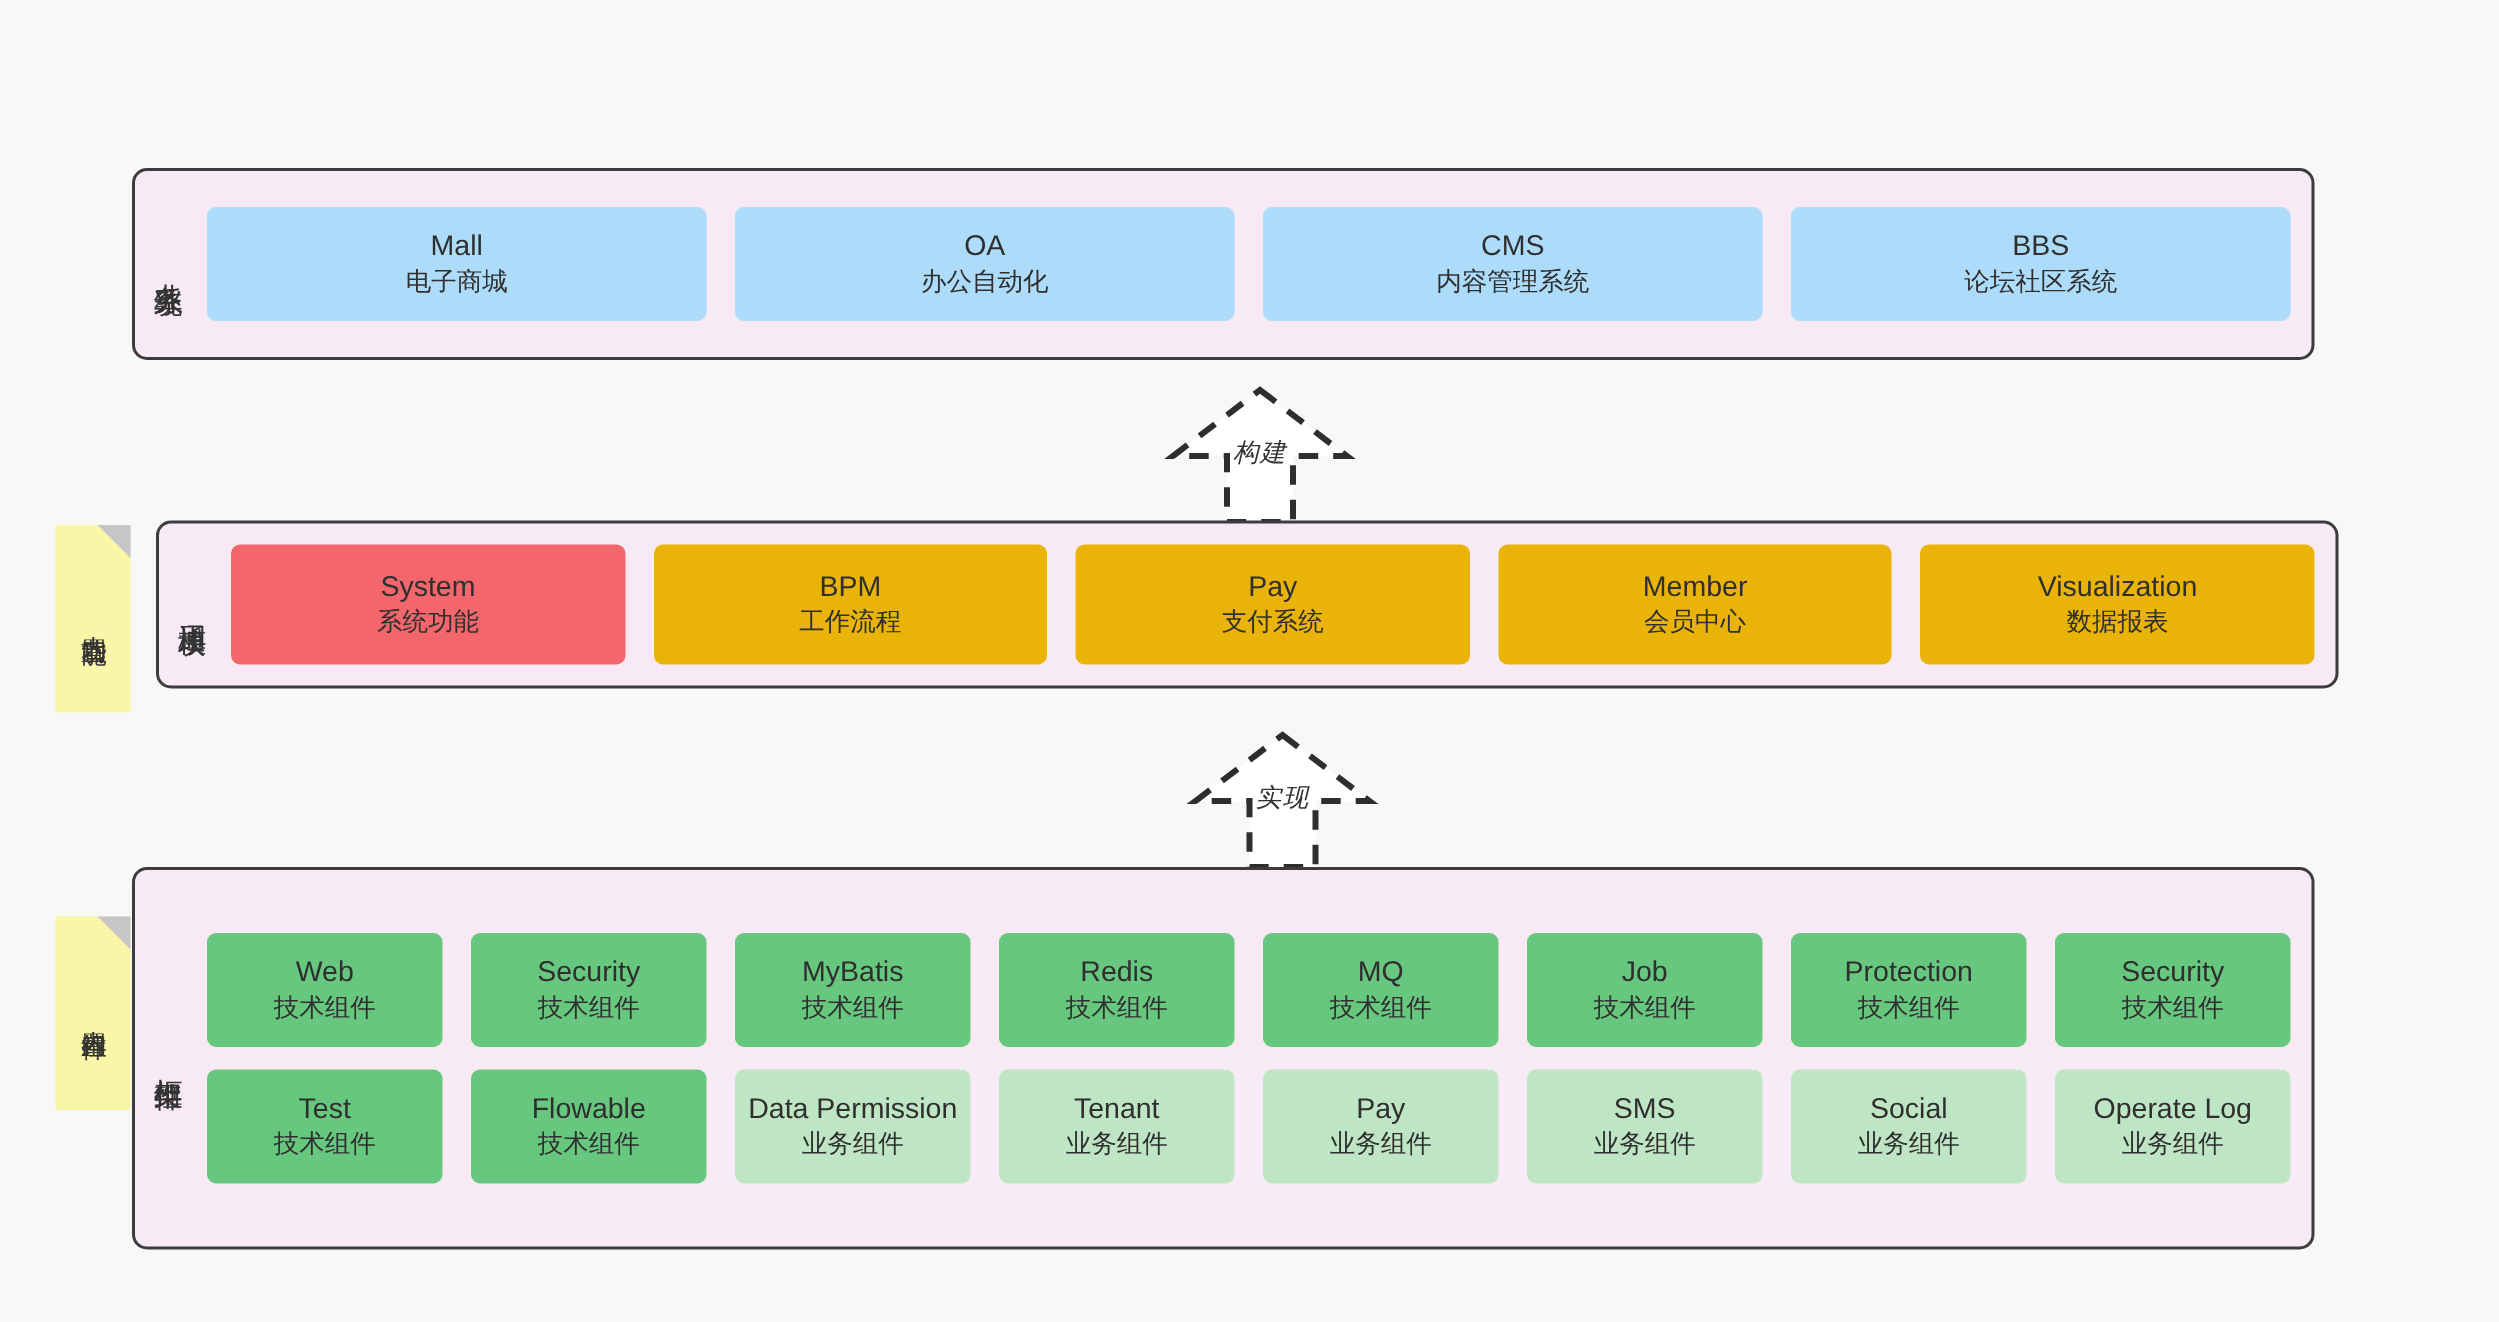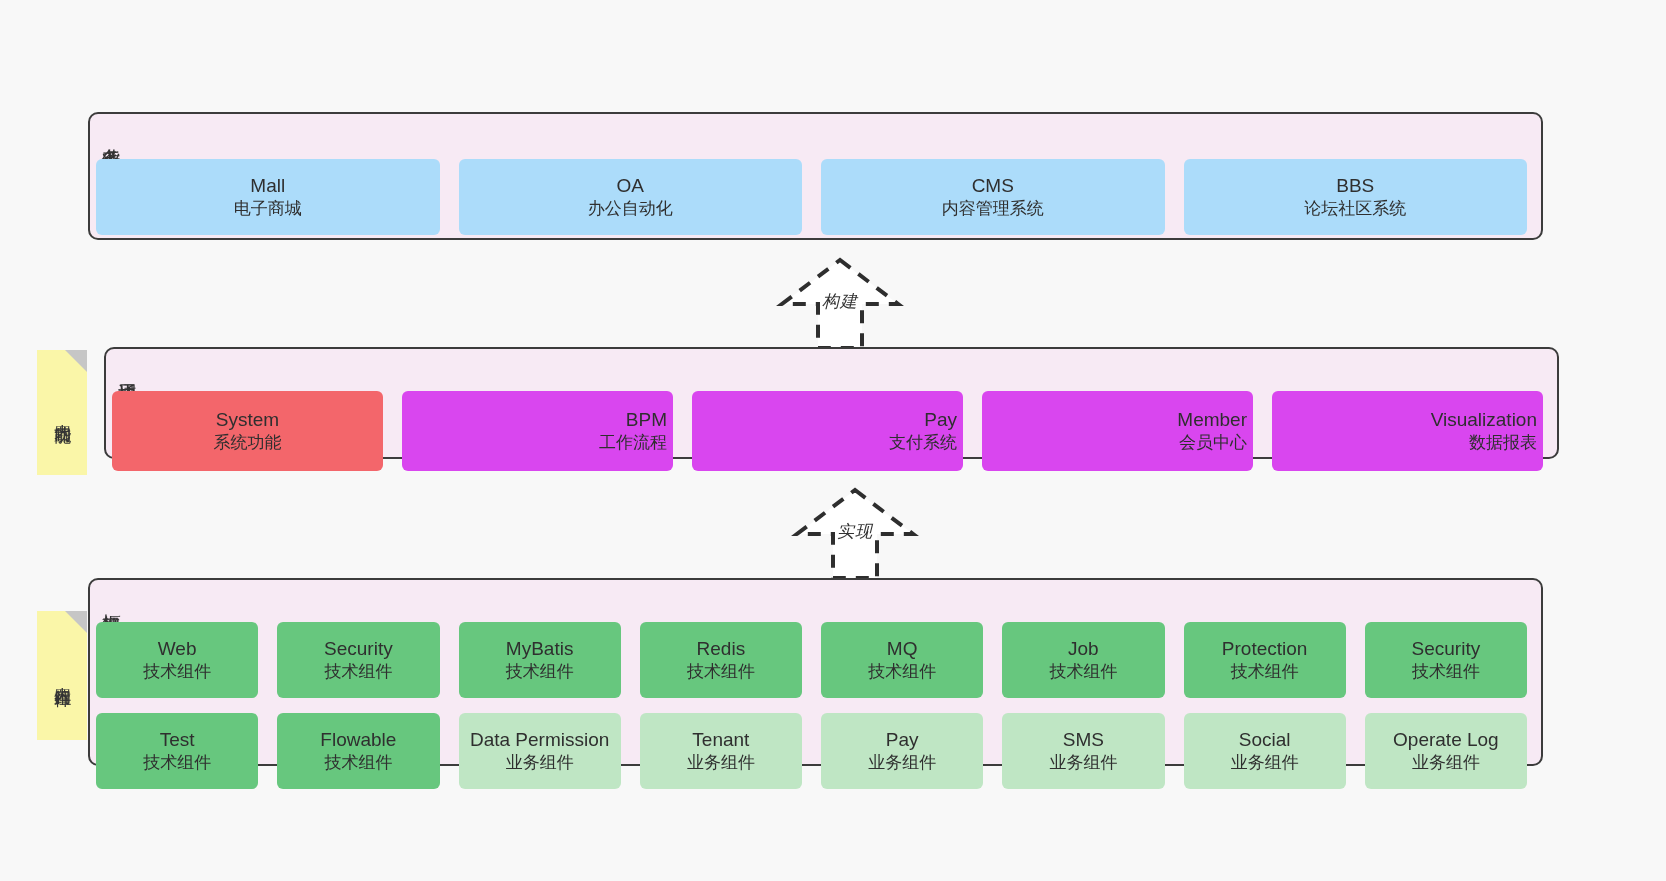--- a/index.html
+++ b/index.html
@@ -24,21 +24,21 @@
   }
 
   
   .layer {
     position: absolute;
     background: #F7EAF4;
     border: 2px solid #3C3C3C;
     border-radius: 10px;
     box-sizing: border-box;
     display: flex;
-    flex-direction: column;
+    flex-direction: row;
     align-items: stretch;
   }
 
   
   .layer-label {
     width: 42px;
     flex: 0 0 42px;
     display: flex;
     align-items: center;
     justify-content: center;
@@ -79,32 +79,32 @@
     line-height: 1.28;
     color: #2F2F2F;
     box-sizing: border-box;
     padding: 4px 6px;
   }
   .card .t1 { font-size: 19px; }
   .card .t2 { font-size: 17px; }
 
   .card.blue       { background: #ACDCFA; }
   .card.red        { background: #F3666B; }
-  .card.pink       { background: #d946ef; align-items: flex-end; }
+  .card.pink       { background: #eab308; }
   .card.green      { background: #67C77E; }
   .card.lightgreen { background: #BFE6C4; }
 
   
   #layer-business  { left: 88px;  top: 112px; width: 1455px; height: 128px; }
   #layer-business .card-row { height: 76px; }
 
   #layer-modules   { left: 104px;  top: 347px; width: 1455px; height: 112px; }
   #layer-modules .card-row { height: 80px; }
 
-  #layer-framework { left: 88px;  top: 578px; width: 1455px; height: 188px; }
+  #layer-framework { left: 88px;  top: 578px; width: 1455px; height: 255px; }
   #layer-framework .card-row { height: 76px; }
   #layer-framework .layer-body { gap: 15px; }
 
   
   .sticky {
     position: absolute;
     width: 50px;
     background: #FAF6A8;
     box-sizing: border-box;
     display: flex;

